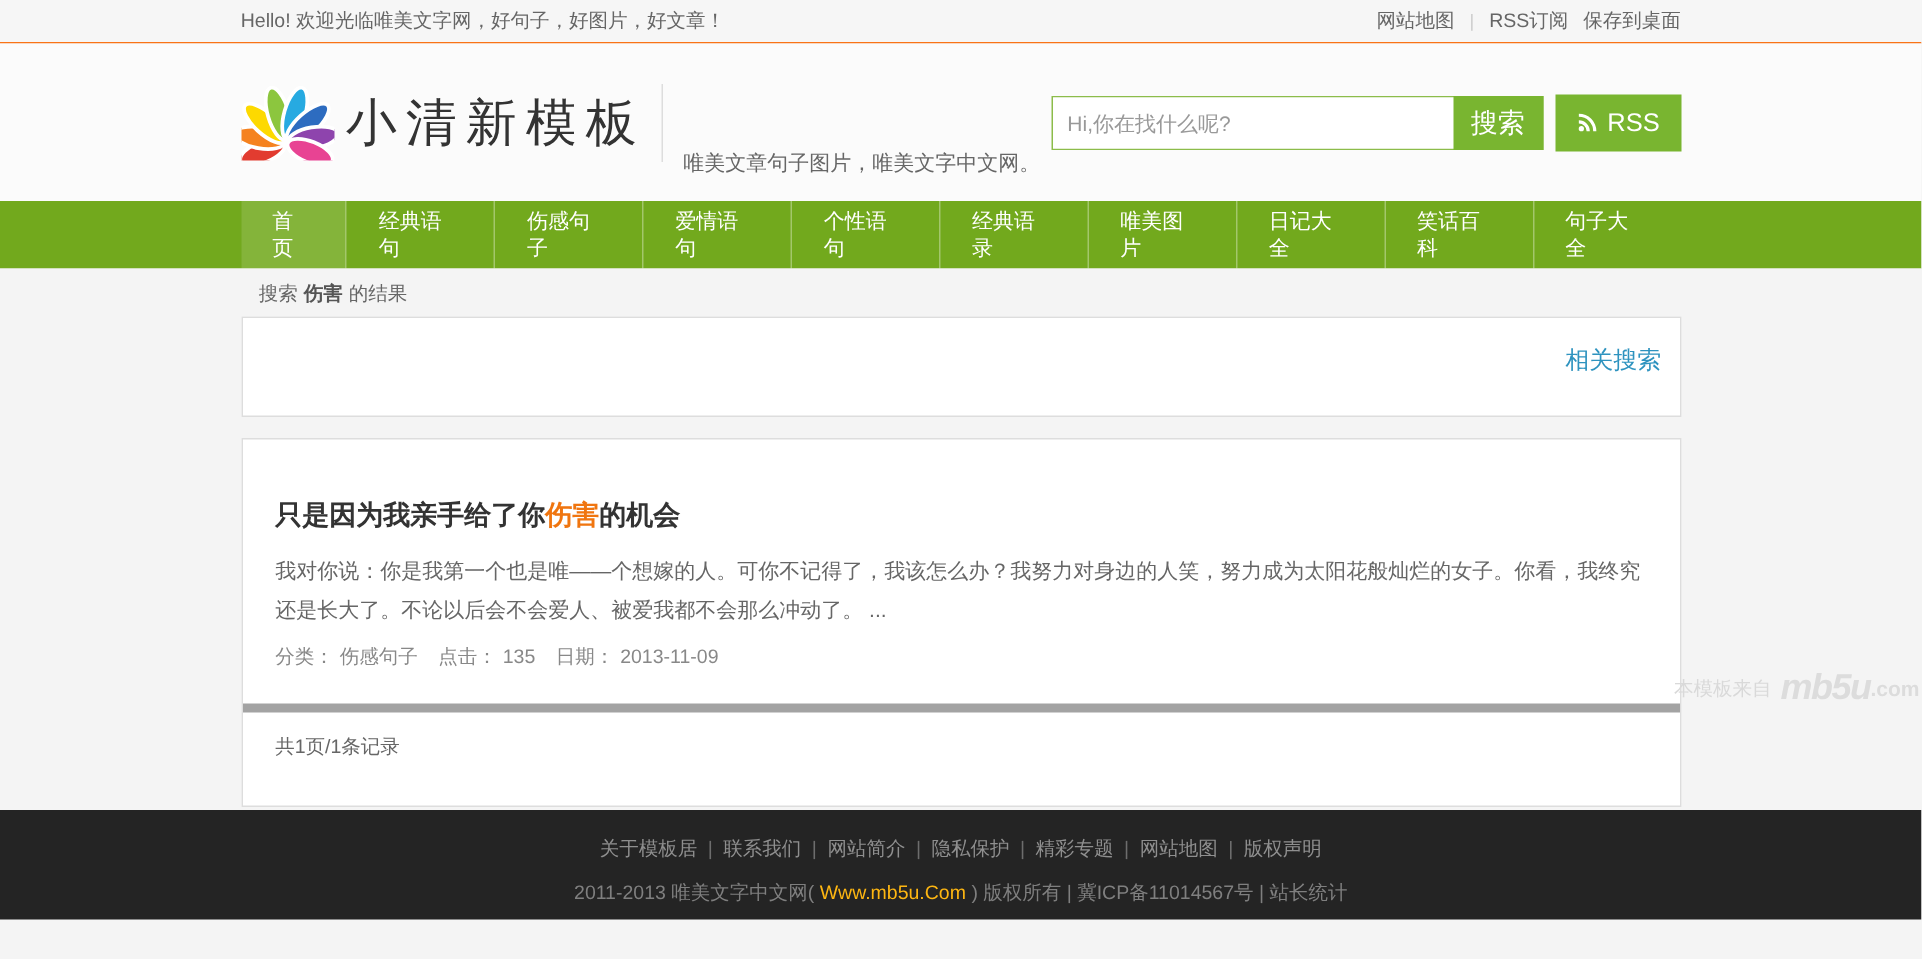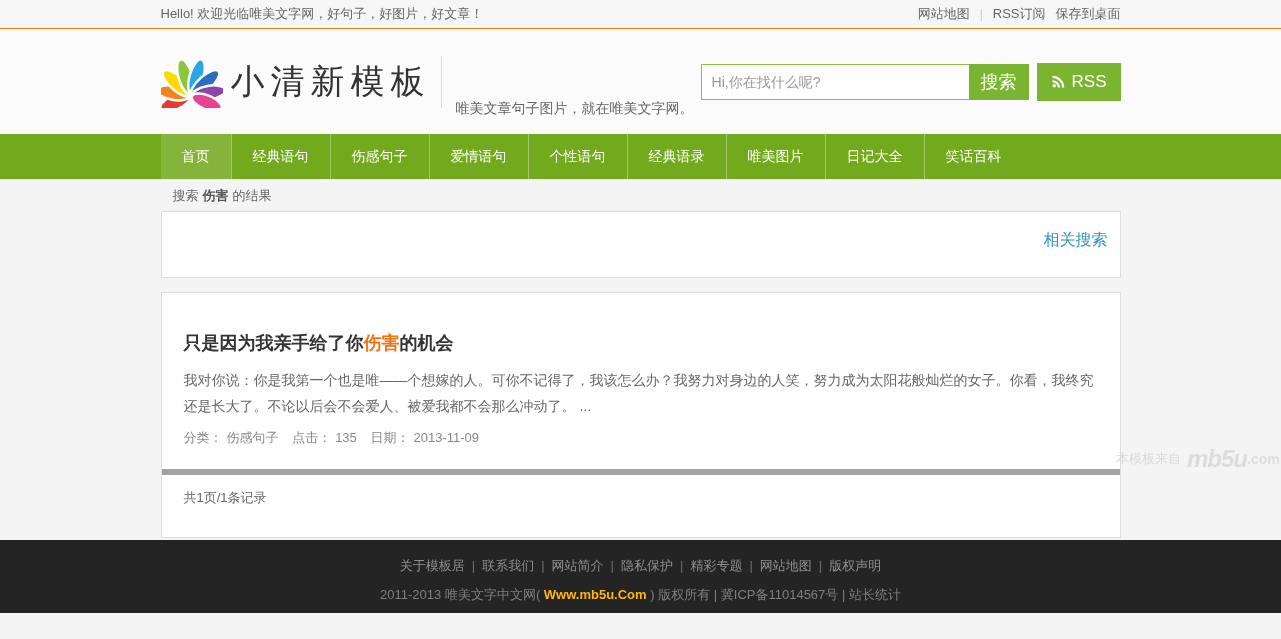--- a/index.html
+++ b/index.html
@@ -66,21 +66,21 @@
   .watermark .wm-text { font-size:13px; color:#d9d9d9; margin-right:6px; }
   .watermark .wm-brand { font-size:24px; font-weight:bold; font-style:italic; color:#dcdcdc; letter-spacing:-1px; }
   .watermark .wm-dom { font-size:14px; font-weight:bold; color:#dcdcdc; }
 
   
   .footer { margin-top:2px; height:73px; background:#242424; text-align:center; padding-top:17px; }
   .footer-links { font-size:13px; color:#8f8f8f; }
   .footer-links a { color:#8f8f8f; text-decoration:none; cursor:pointer; }
   .fsep { color:#6d6d6d; margin:0 7px; }
   .footer-copy { margin-top:11px; font-size:13px; color:#7f7f7f; }
-  .footer-copy .brand-link { color:#fdb612; font-weight:bold; text-decoration:none; cursor:pointer; }
+  .footer-copy .brand-link { color:#fdb612; font-weight:normal; text-decoration:none; cursor:pointer; }
 </style>
 </head>
 <body>
 
 <div class="topbar">
   <div class="container">
     <span>Hello! 欢迎光临唯美文字网，好句子，好图片，好文章！</span>
     <span class="topbar-links">
       <a>网站地图</a>
       <span class="tsep">|</span>
@@ -119,21 +119,21 @@
               </g>
             <g transform="rotate(112)">
                 <ellipse cx="0" cy="-17" rx="7" ry="16" fill="#e84393" stroke="#fff" stroke-width="2.5"></ellipse>
               </g>
           </g>
         </svg>
       </span>
       <span class="logo-title">小清新模板</span>
     </div>
     <div class="logo-divider"></div>
-    <div class="tagline" style="margin-right:auto;">唯美文章句子图片，就在唯美文字网。</div>
+    <div class="tagline" style="margin-right:auto;">唯美文章句子图片，唯美文字中文网。</div>
 
     <div class="search-group">
       <div class="search-box">
         <input type="text" placeholder="Hi,你在找什么呢?" style="">
         <button class="btn-green search-btn">搜索</button>
       </div>
       <button class="btn-green rss-btn">
         <span style="display:flex;">
           <svg width="15" height="15" viewBox="0 0 24 24">
             <circle cx="5.2" cy="18.8" r="2.8" fill="#fff"></circle>
@@ -151,20 +151,21 @@
   <div class="container">
     <a class="nav-item active">首页</a>
     <a class="nav-item">经典语句</a>
     <a class="nav-item">伤感句子</a>
     <a class="nav-item">爱情语句</a>
     <a class="nav-item">个性语句</a>
     <a class="nav-item">经典语录</a>
     <a class="nav-item">唯美图片</a>
     <a class="nav-item">日记大全</a>
     <a class="nav-item">笑话百科</a>
+    <a class="nav-item">句子大全</a>
   </div>
 </div>
 
 <div class="main">
   <div class="container">
     <div class="breadcrumb">
       <span>搜索</span><b>伤害</b><span>的结果</span>
     </div>
 
     <div class="box related-box">

